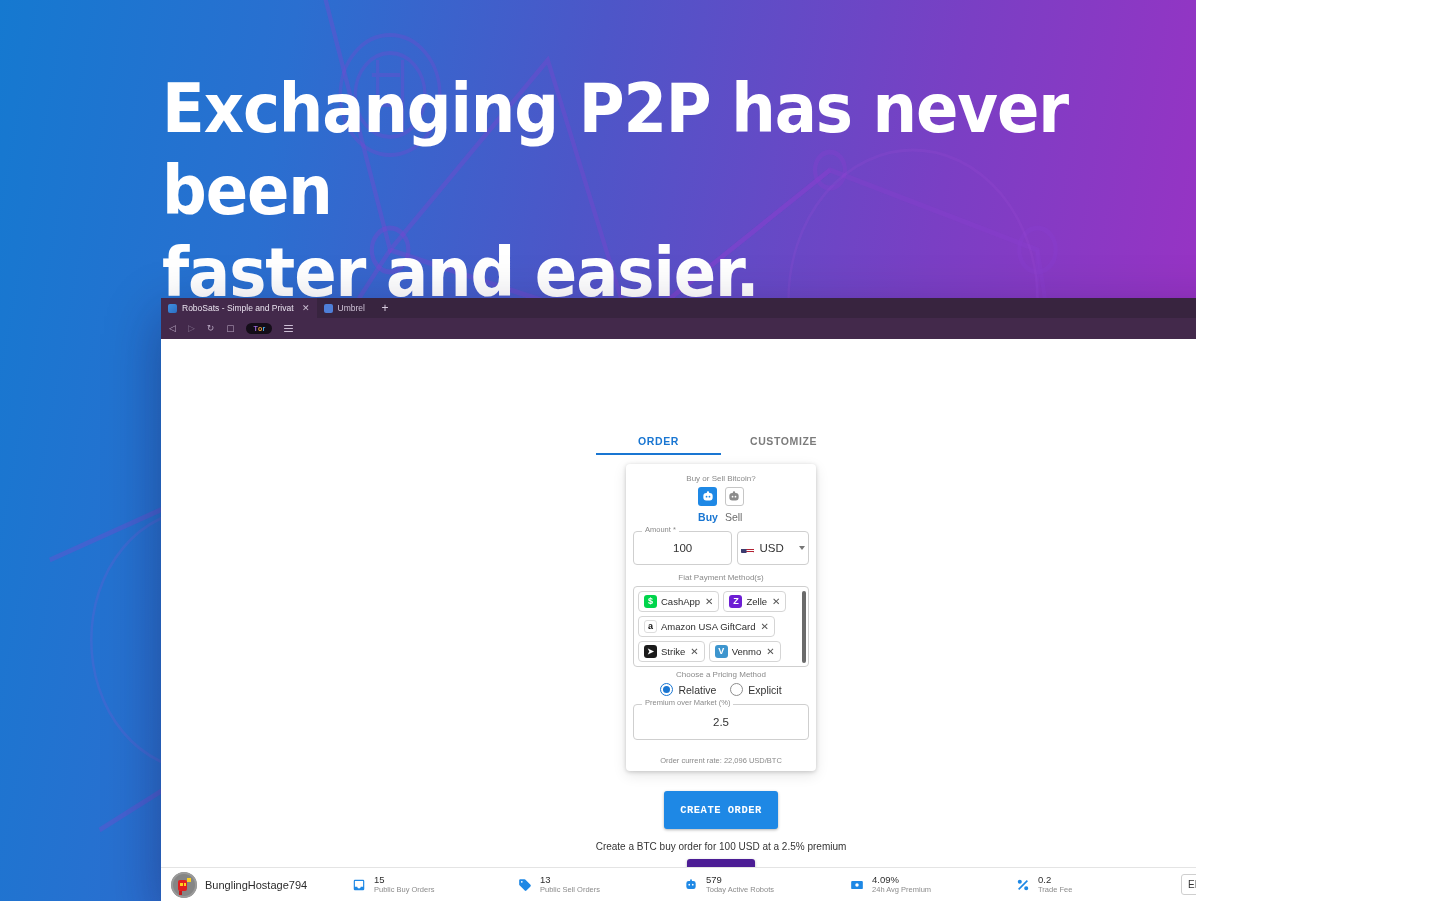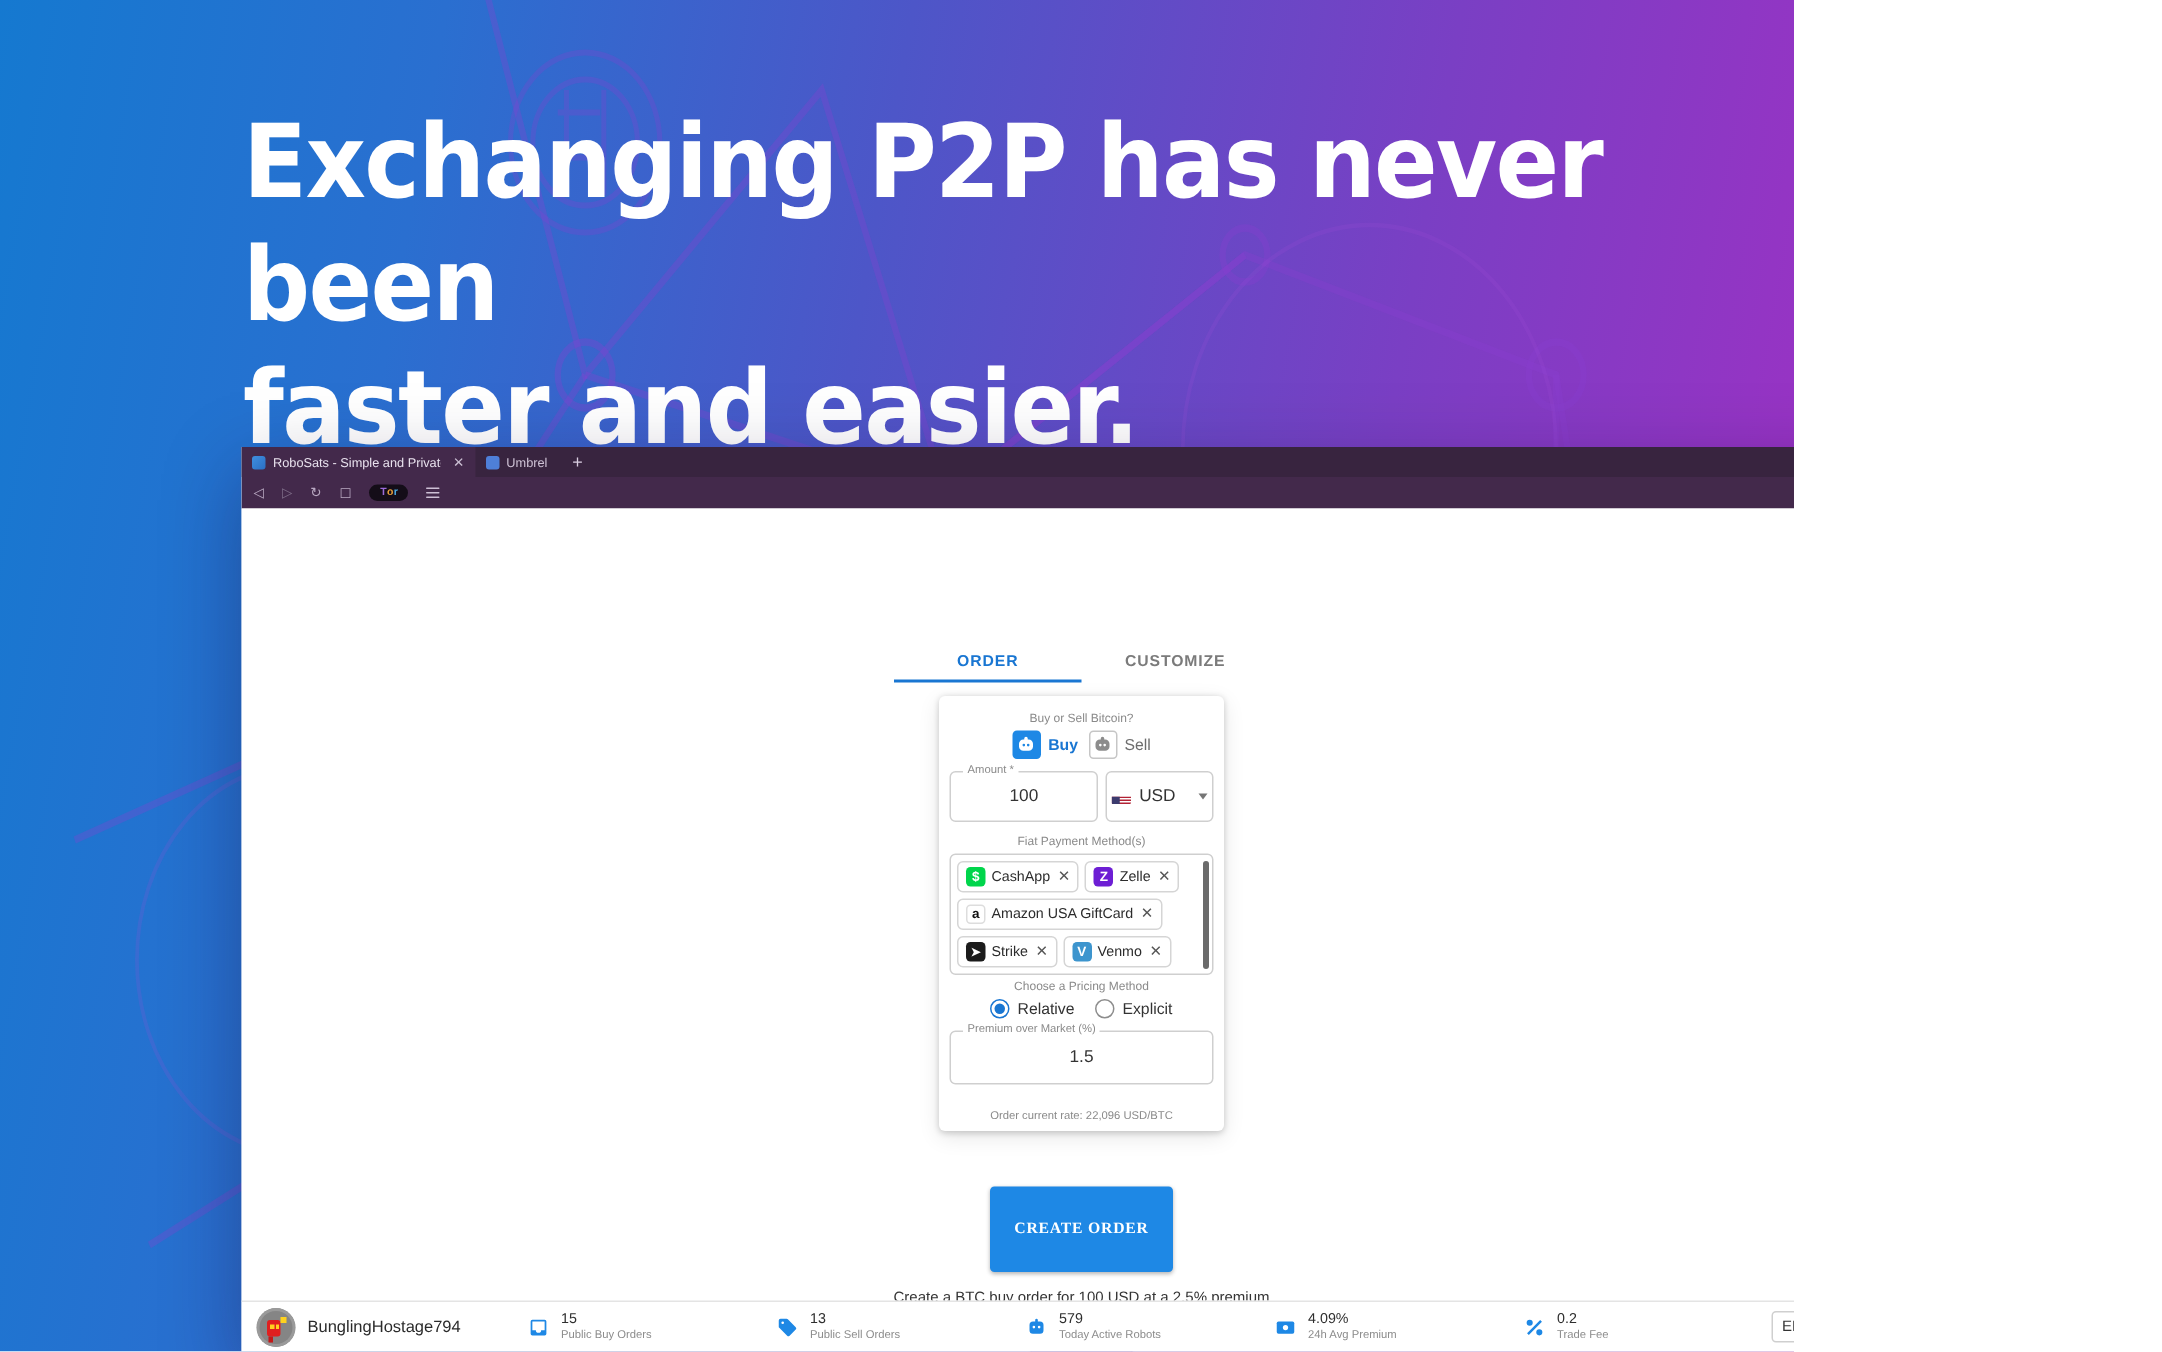--- a/index.html
+++ b/index.html
@@ -185,21 +185,21 @@
     font-size: 8px;
     color: #8a8a8a;
     margin: 3px 0 4px;
   }
 
   
   .buysell {
     display: flex; align-items: center; justify-content: center;
     gap: 7px; margin-bottom: 8px;
   }
-  .bs-opt { display: flex; align-items: center; gap: 5px; }
+  .bs-opt { display: flex; align-items: flex-start; gap: 5px; flex-direction: column; }
   .bs-icon {
     width: 19px; height: 19px; border-radius: 3px;
     display: flex; align-items: center; justify-content: center;
   }
   .bs-icon.sel { background: #1e88e5; }
   .bs-icon.unsel { background: #fff; border: 1px solid #c6c6c6; }
   .bs-text { font-size: 10.5px; font-weight: bold; }
   .bs-text.sel { color: #1976d2; }
   .bs-text.unsel { color: #6d6d6d; font-weight: normal; }
 
@@ -297,25 +297,25 @@
 
   
   .cta-wrap {
     position: absolute; left: 50%; transform: translateX(-50%);
     top: 452px;
     width: 420px; text-align: center;
   }
   .btn-create {
     background: #1e88e5; color: #fff;
     border: none; border-radius: 3px;
-    padding: 23px 16px;
+    padding: 13px 16px;
     font-size: 10.5px; font-weight: bold;
     letter-spacing: .5px;
     box-shadow: 0 1px 3px rgba(0,0,0,0.3);
-    font-family: Liberation Serif, serif;
+    font-family: Liberation Mono, monospace;
     cursor: pointer;
   }
   .summary-line {
     font-size: 10px; color: #343434;
     margin: 12px 0 7px;
   }
   .btn-back {
     background: #4c1d95; color: #fff;
     border: none; border-radius: 3px;
     padding: 7px 18px;
@@ -553,21 +553,21 @@
             <span class="radio-lbl">Relative</span>
           </span>
           <span class="radio-opt">
             <span class="radio"></span>
             <span class="radio-lbl">Explicit</span>
           </span>
         </div>
 
         <div class="fld premium">
           <span class="fld-legend">Premium over Market (%)</span>
-          <span class="fld-value">1.5</span>
+          <span class="fld-value">2.5</span>
         </div>
 
         <div class="rate-note">Order current rate: 22,096 USD/BTC</div>
       </div>
 
       <div class="cta-wrap">
         <button class="btn-create">CREATE ORDER</button>
         <div class="summary-line">Create a BTC buy order for 100 USD at a 2.5% premium</div>
         <button class="btn-back">BACK</button>
       </div>

